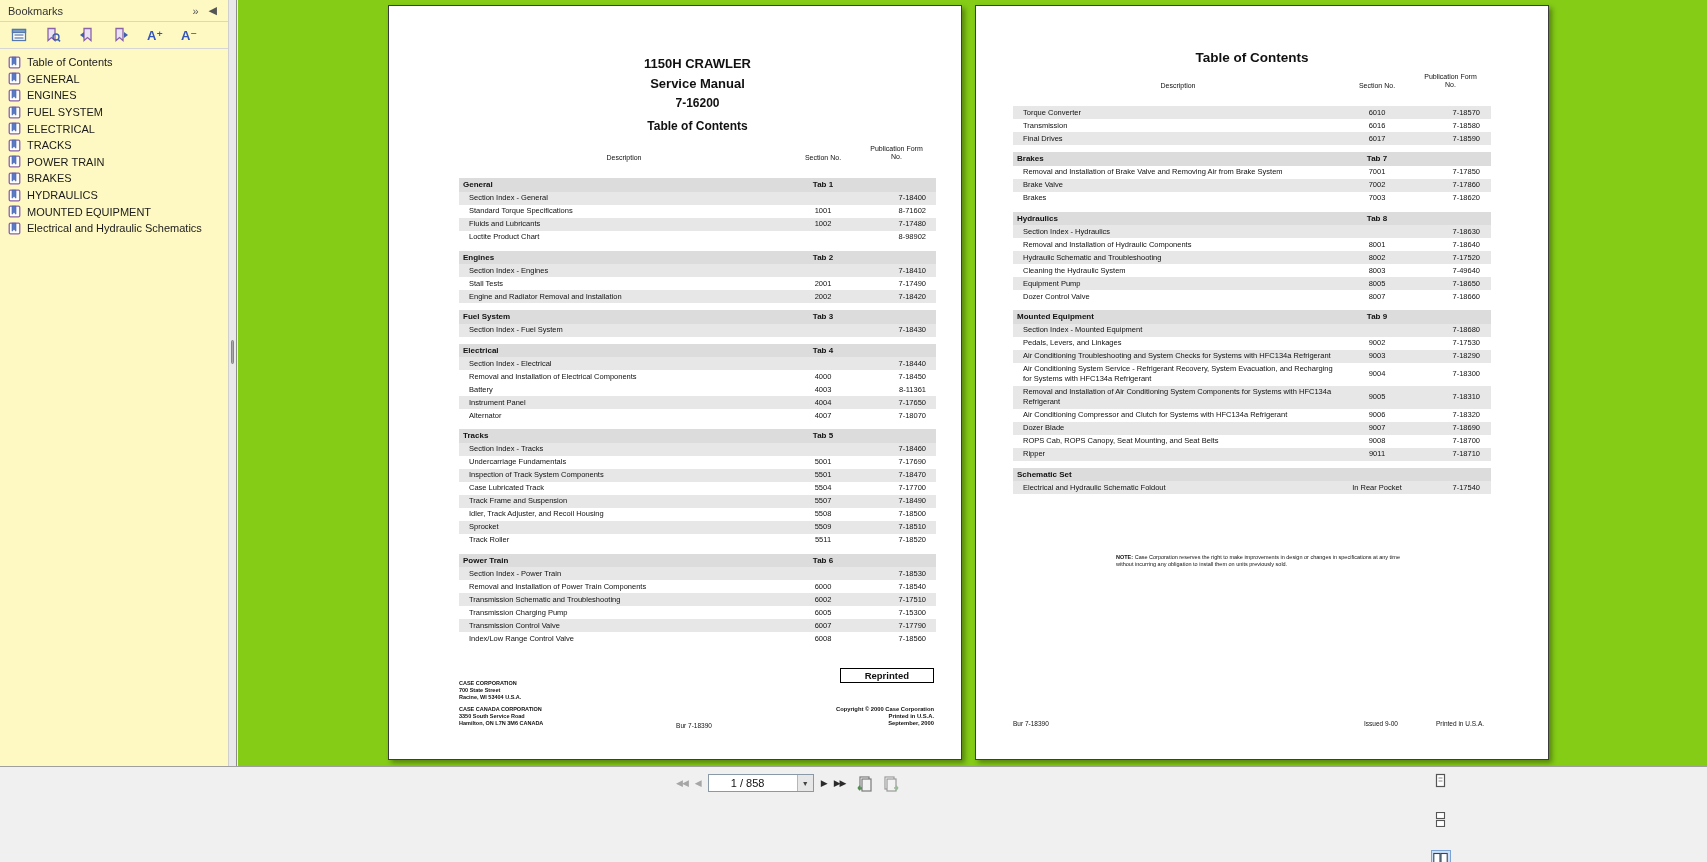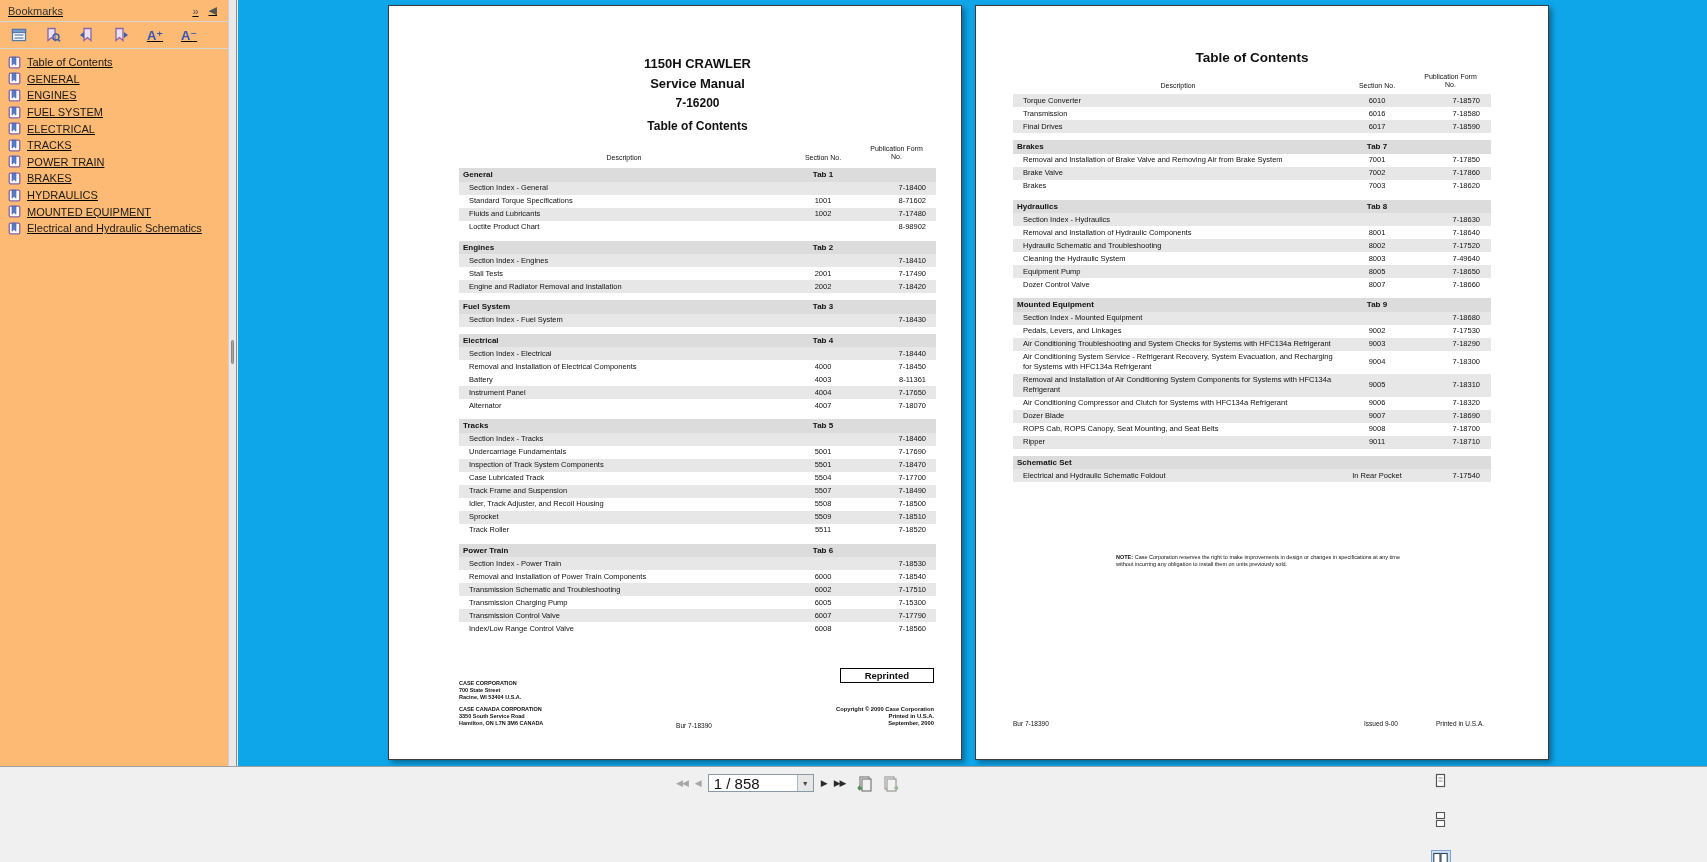--- a/index.html
+++ b/index.html
@@ -1,57 +1,57 @@
 <!DOCTYPE html>
 <html><head>
 <meta charset="utf-8">
 <style>
   * { box-sizing: border-box; margin: 0; padding: 0; }
   html,body { width:1707px; height:862px; overflow:hidden; }
   body { font-family:"Liberation Sans","DejaVu Sans",sans-serif; background:#f0f0f0; }
   #app { position:relative; width:1707px; height:862px; }
 
   
-  #sidebar { position:absolute; left:0; top:0; width:228px; height:766px; background:#fdba74;text-decoration:underline; }
+  #sidebar { position:absolute; left:0; top:0; width:228px; height:766px; background:#fef9c3; }
   .sb-header { height:22px; display:flex; align-items:center; padding:0 6px 0 8px; border-bottom:1px solid #d6d6d6; }
   .sb-title { flex:1; font-size:11px; color:#333; }
   .sb-hbtn { font-size:11px; color:#555; padding:0 5px; cursor:default; }
   .sb-tools { height:27px; display:flex; align-items:center; gap:16px; padding:0 10px; border-bottom:1px solid #d6d6d6; }
   .sb-tool { display:flex; align-items:center; justify-content:center; width:18px; height:18px; }
   .a-btn { font-size:13px; font-weight:bold; color:#3355bb; }
   .sb-list { padding:5px 0 0 8px; }
   .bm-item { display:flex; align-items:center; gap:6px; height:16.6px; font-size:11px; color:#1a1a1a; white-space:nowrap; cursor:default; }
   .bm-icon { display:flex; width:13px; height:13px; flex:0 0 13px; }
   
   #splitter { position:absolute; left:228px; top:0; width:9px; height:766px; background:#e9e9e9; border-left:1px solid #cfcfcf; border-right:1px solid #8c8c8c; }
   .grip { position:absolute; left:2px; top:340px; width:3px; height:24px; background:#a8a8a8; border:1px solid #858585; border-radius:2px; }
 
   
-  #docarea { position:absolute; left:238px; top:0; width:1469px; height:858px; background:#0ea5e9; overflow:hidden; }
+  #docarea { position:absolute; left:238px; top:0; width:1469px; height:858px; background:#84cc16; overflow:hidden; }
   .page { position:absolute; top:5px; width:574px; height:755px; background:#ffffff; border:1px solid #3c3c3c; box-shadow:3px 3px 5px rgba(0,0,0,0.35); font-size:7.5px; color:#111; }
   #page1 { left:150px; }
   #page2 { left:737px; }
   .pcontent { position:absolute; top:0; }
   #page1 .pcontent { left:70px; width:477px; }
   #page2 .pcontent { left:37px; width:478px; }
 
   .p1-titles { text-align:center; padding-top:50px; }
   .p1-titles .t1, .p1-titles .t2 { font-size:13px; font-weight:bold; margin-bottom:5px; }
   .p1-titles .t3 { font-size:12px; font-weight:bold; }
   .p1-titles .t4 { font-size:12px; font-weight:bold; margin-top:9px; }
   .p2-title { text-align:center; padding-top:44px; font-size:13.5px; font-weight:bold; }
 
   .colhead { display:flex; align-items:flex-end; font-size:7px; color:#111; }
   #page1 .colhead { margin-top:12px; }
   #page2 .colhead { margin-top:8px; }
   .ch-desc { width:330px; text-align:center; }
   .ch-sec { width:68px; text-align:center; }
   .ch-pub { width:79px; text-align:center; line-height:8px; white-space:pre-line; }
 
-  .toc { margin-top:5px; }
+  .toc { margin-top:17px; }
   .toc-sec { display:flex; align-items:center; font-weight:bold; font-size:8px; line-height:13.5px; background:#dcdcdc; margin-top:7px; }
   .toc-sec .c-desc { padding-left:4px; }
   .toc-row { display:flex; align-items:center; font-size:7.5px; line-height:10px; padding:1.5px 0; }
   .toc-row.shaded { background:#e7e7e7; }
   .c-desc { width:330px; padding-left:10px; }
   .toc-sec .c-desc { padding-left:4px; }
   .c-sec { width:68px; text-align:center; }
   .c-pub { width:79px; text-align:right; padding-right:10px; }
 
   
@@ -64,21 +64,21 @@
   .f-bur2 { position:absolute; left:37px; top:714px; font-size:6.5px; }
   .f-issued { position:absolute; left:388px; top:714px; font-size:6.5px; }
   .f-printed { position:absolute; left:460px; top:714px; font-size:6.5px; }
 
   
   #bottombar { position:absolute; left:0; top:766px; width:1707px; height:96px; background:#f0f0f0; border-top:1px solid #9f9f9f; }
   .nav-group { position:absolute; left:676px; top:5px; height:22px; display:flex; align-items:center; gap:7px; }
   .nav-btn { font-size:9px; letter-spacing:-1px; color:#2a2a2a; cursor:default; }
   .nav-btn.disabled { color:#a6a6a6; }
   .page-combo { display:flex; align-items:center; width:106px; height:18px; background:#fff; border:1px solid #8a99a8; }
-  .page-combo .val { flex:1; font-size:15px; padding-left:5px; color:#111; }
+  .page-combo .val { flex:1; font-size:11px; padding-left:22px; color:#111; }
   .page-combo .dd { width:16px; height:100%; background:#e7e7e7; border-left:1px solid #aeb8c2; display:flex; align-items:center; justify-content:center; font-size:7px; color:#444; }
   .hist-btn { margin-left:3px; display:flex; }
   .right-group { position:absolute; left:1416px; top:5px; height:22px; display:flex; align-items:center; gap:22px;flex-direction:column; }
   .view-btn { width:20px; height:20px; display:flex; align-items:center; justify-content:center; border:1px solid transparent; }
   .view-btn.active { background:#cfe0f5; border:1px solid #7aa2d4; }
   .zoom-label { margin-left:10px; font-size:11.5px; color:#111; }
 </style>
 </head>
 <body>
 

